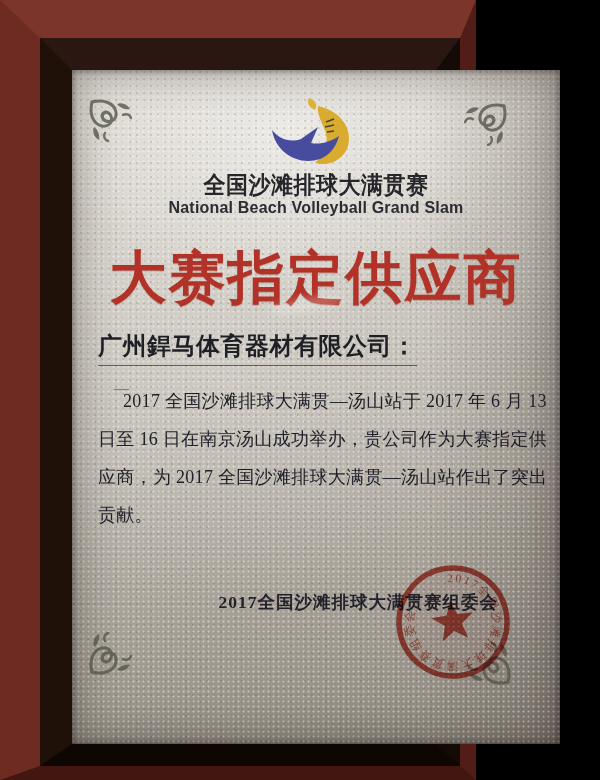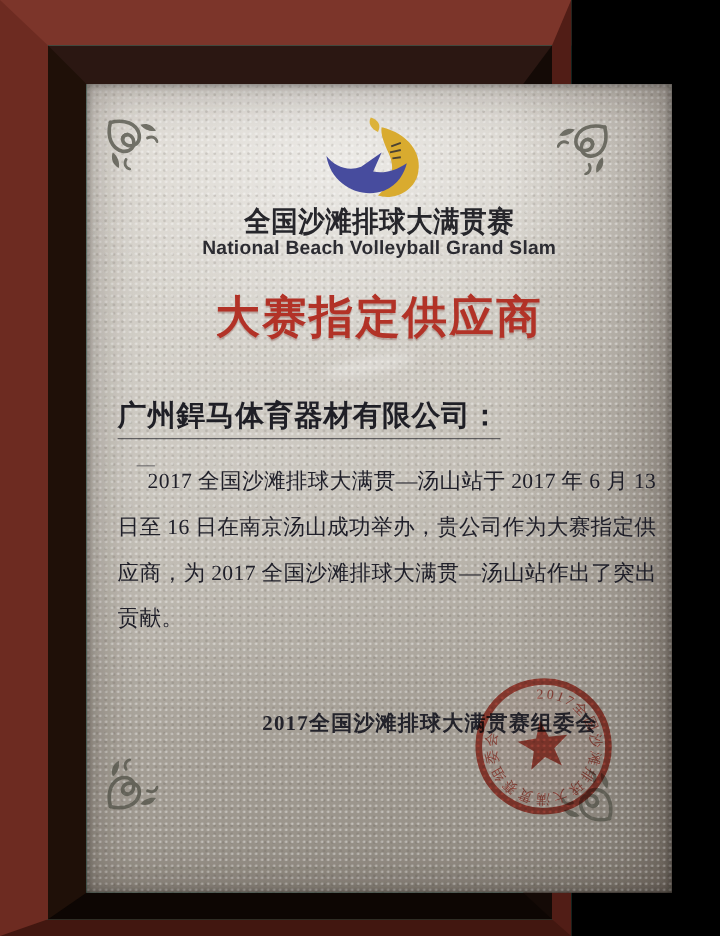--- a/index.html
+++ b/index.html
@@ -9,21 +9,21 @@
     background:#000;
     overflow:hidden;
   }
   
   .frame{
     box-sizing:border-box;
     width:476px;height:780px;
     border-style:solid;
     border-width:38px 16px 14px 40px;
     border-color:#7c352a #511d16 #421710 #6d2b21;
-    background:#14b8a6;
+    background:#ffffff;
   }
   .bevel{
     box-sizing:border-box;
     width:100%;height:100%;
     border-style:solid;
     border-width:32px 24px 22px 32px;
     border-color:#2b1712 #140a06 #0d0603 #1f1008;
   }
   
   .plaque{
@@ -53,21 +53,21 @@
     transform:scaleY(1.08);
   }
   .logo-subtitle{
     left:0;top:129px;width:100%;text-align:center;
     font-family:"Liberation Sans", sans-serif;
     font-weight:bold;font-size:16px;letter-spacing:.2px;color:#2c2c32;
   }
   .heading{
     left:0;top:170px;width:100%;text-align:center;
     font-family:"Liberation Sans", sans-serif;
-    font-weight:900;font-size:37px;letter-spacing:2px;color:#b23227;
+    font-weight:900;font-size:57px;letter-spacing:2px;color:#b23227;
     text-shadow:0 1px 1px rgba(90,10,5,.25);
   }
   .shine{
     left:198px;top:228px;width:76px;height:13px;border-radius:50%;
     background:rgba(255,255,255,.5);filter:blur(4px);transform:rotate(-10deg);
     opacity:.55;
   }
   
   .recipient{
     left:26px;top:260px;

